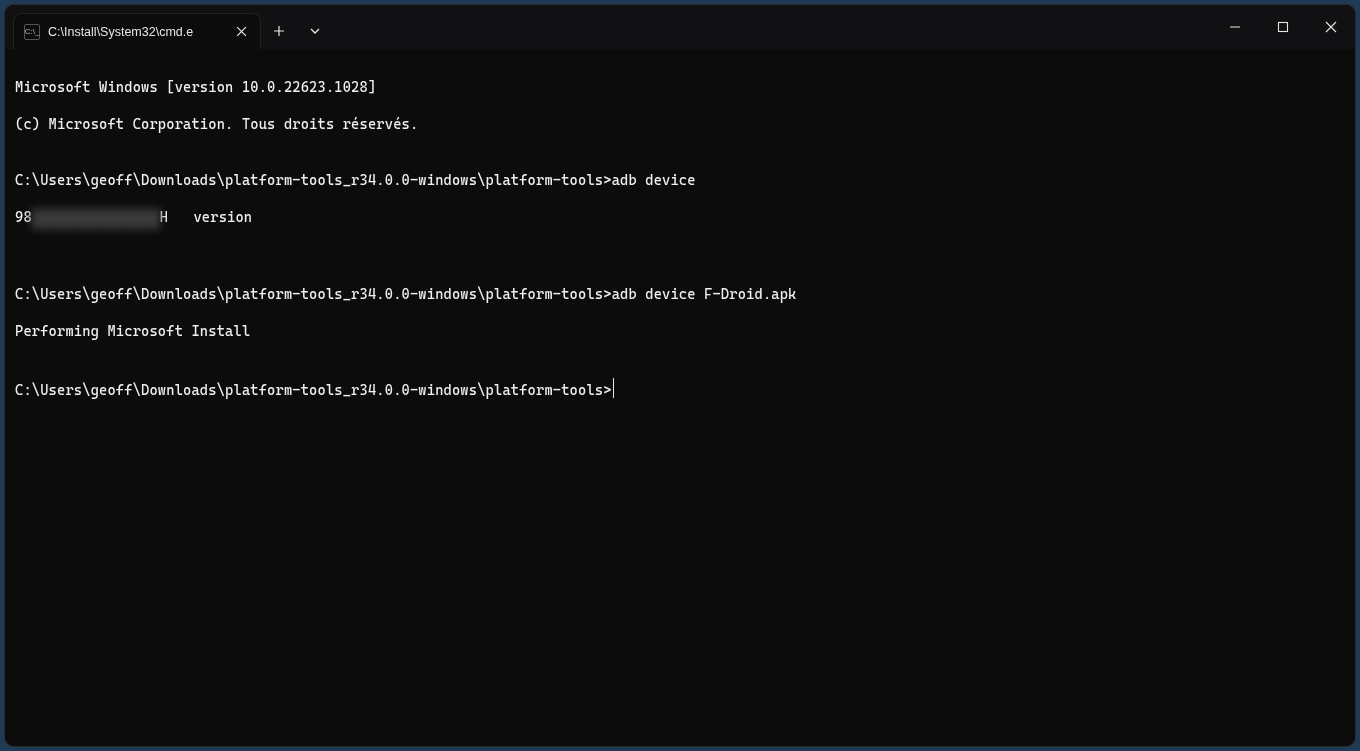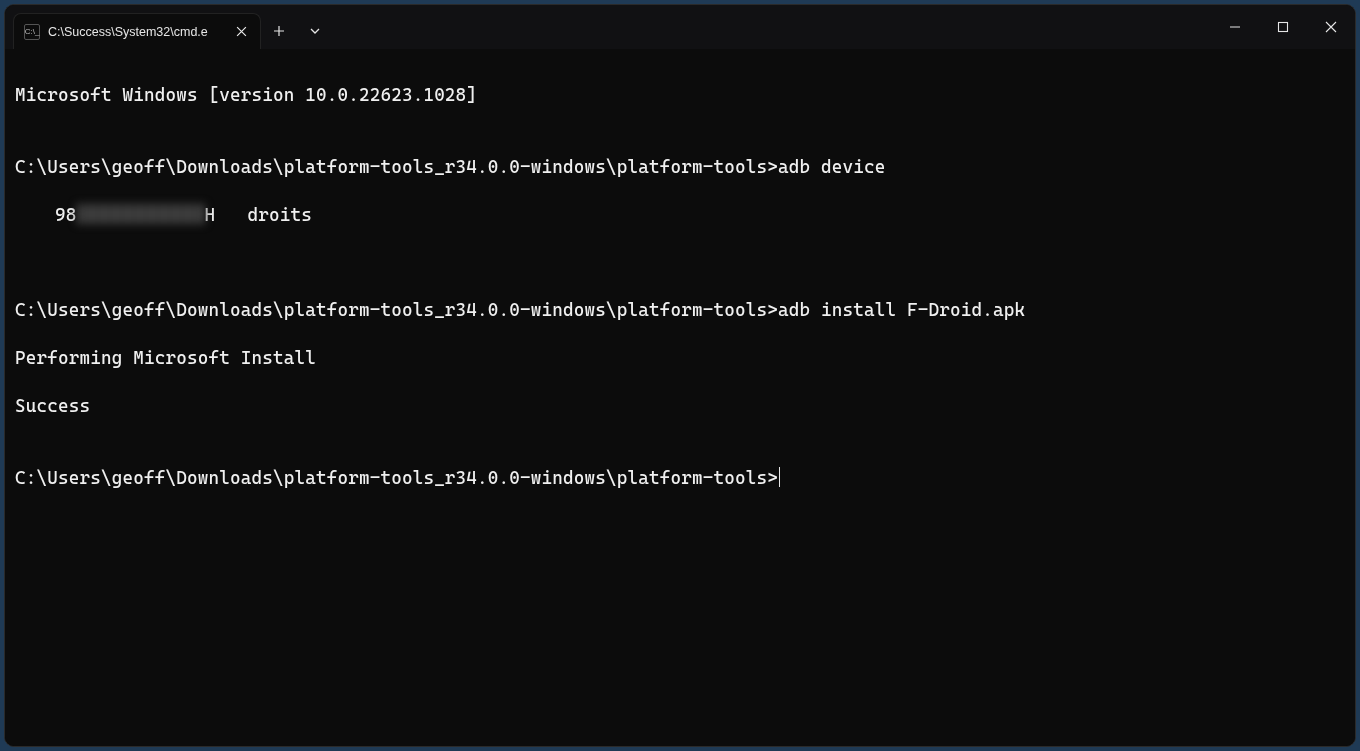--- a/index.html
+++ b/index.html
@@ -61,28 +61,28 @@
       width: 48px; height: 44px;
       display: flex; align-items: center; justify-content: center;
       color: #e6e6e6;
     }
 
     .terminal {
       flex: 1;
       background: #0c0c0c;
       color: #f0f0f0;
       font-family: "Cascadia Mono", Consolas, monospace;
-      font-size: 18px;
+      font-size: 14px;
       line-height: 1.33;
       padding: 10px 6px 6px 10px;
       white-space: pre;
       letter-spacing: 0.2px;
     }
     .line { display: block; }
-    .device-row { display: flex; margin-left: 40px; }
+    .device-row { display: flex; }
     .device-prefix { }
     .device-redact {
       width: 128px; height: 20px;
       filter: blur(4px);
       background: repeating-linear-gradient(90deg,#444 0 6px,#333 6px 12px);
       margin: 1px 0 0 0;
     }
     .device-suffix { }
     .cursor {
       display: inline-block; width: 1.4px; height: 20px;
@@ -93,21 +93,21 @@
   </style>
 </head>
 <body>
 
 <div class="window">
 
   <div class="titlebar">
     <div class="tab-strip">
       <div class="tab">
         <span class="tab-icon">C:\_</span>
-        <span class="tab-title">C:\Success\System32\cmd.e</span>
+        <span class="tab-title">C:\Install\System32\cmd.e</span>
         <span class="tab-close">
           <svg width="11" height="11" viewBox="0 0 10 10">
               <path d="M1 1 L9 9 M9 1 L1 9" stroke="#e6e6e6" stroke-width="1.1" fill="none"></path>
             </svg>
         </span>
       </div>
       <div class="new-tab">
         <svg width="12" height="12" viewBox="0 0 12 12">
             <path d="M6 1 V11 M1 6 H11" stroke="#e6e6e6" stroke-width="1.2"></path>
           </svg>
@@ -133,25 +133,25 @@
       <div class="wctl close">
         <svg width="12" height="12" viewBox="0 0 12 12">
             <path d="M1 1 L11 11 M11 1 L1 11" stroke="#e6e6e6" stroke-width="1.1"></path>
           </svg>
       </div>
     </div>
   </div>
 
   <div class="terminal">
 <span class="line">Microsoft Windows [version 10.0.22623.1028]</span>
+<span class="line">(c) Microsoft Corporation. Tous droits réservés.</span>
 <span class="line"></span>
 <span class="line"><span>C:\Users\geoff\Downloads\platform-tools_r34.0.0-windows\platform-tools&gt;</span><span>adb device</span></span>
-<span class="line device-row"><span class="device-prefix">98</span><span class="device-redact"></span><span class="device-suffix">H   droits</span></span>
+<span class="line device-row"><span class="device-prefix">98</span><span class="device-redact"></span><span class="device-suffix">H   version</span></span>
 <span class="line"></span>
 <span class="line"></span>
-<span class="line"><span>C:\Users\geoff\Downloads\platform-tools_r34.0.0-windows\platform-tools&gt;</span><span>adb install F-Droid.apk</span></span>
+<span class="line"><span>C:\Users\geoff\Downloads\platform-tools_r34.0.0-windows\platform-tools&gt;</span><span>adb device F-Droid.apk</span></span>
 <span class="line">Performing Microsoft Install</span>
-<span class="line">Success</span>
 <span class="line"></span>
 <span class="line"><span>C:\Users\geoff\Downloads\platform-tools_r34.0.0-windows\platform-tools&gt;</span><span class="cursor"></span></span>
   </div>
 
 </div>
 
 </body></html>

